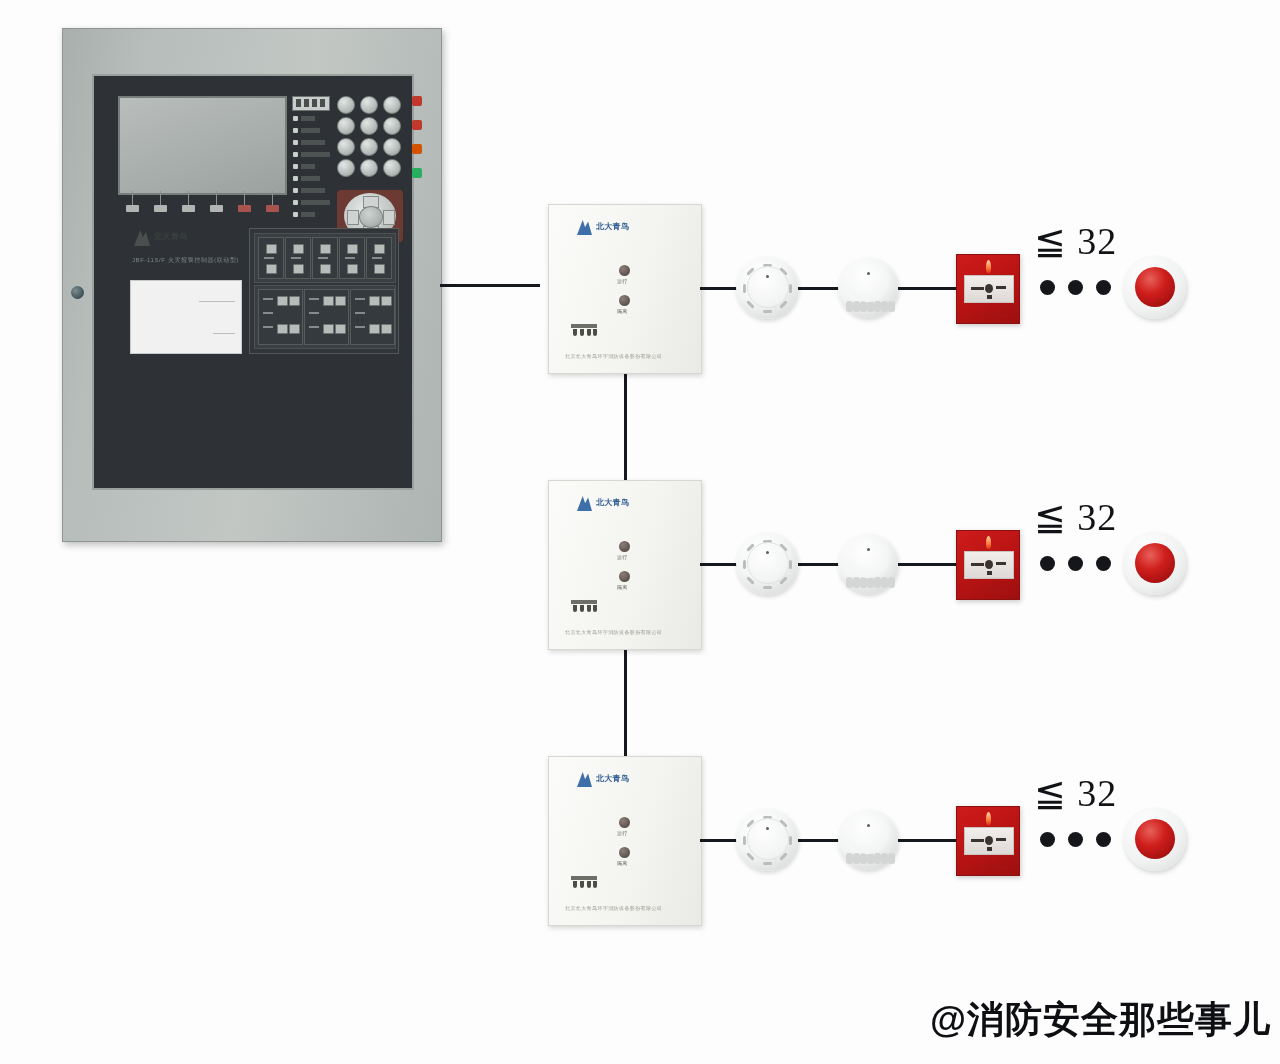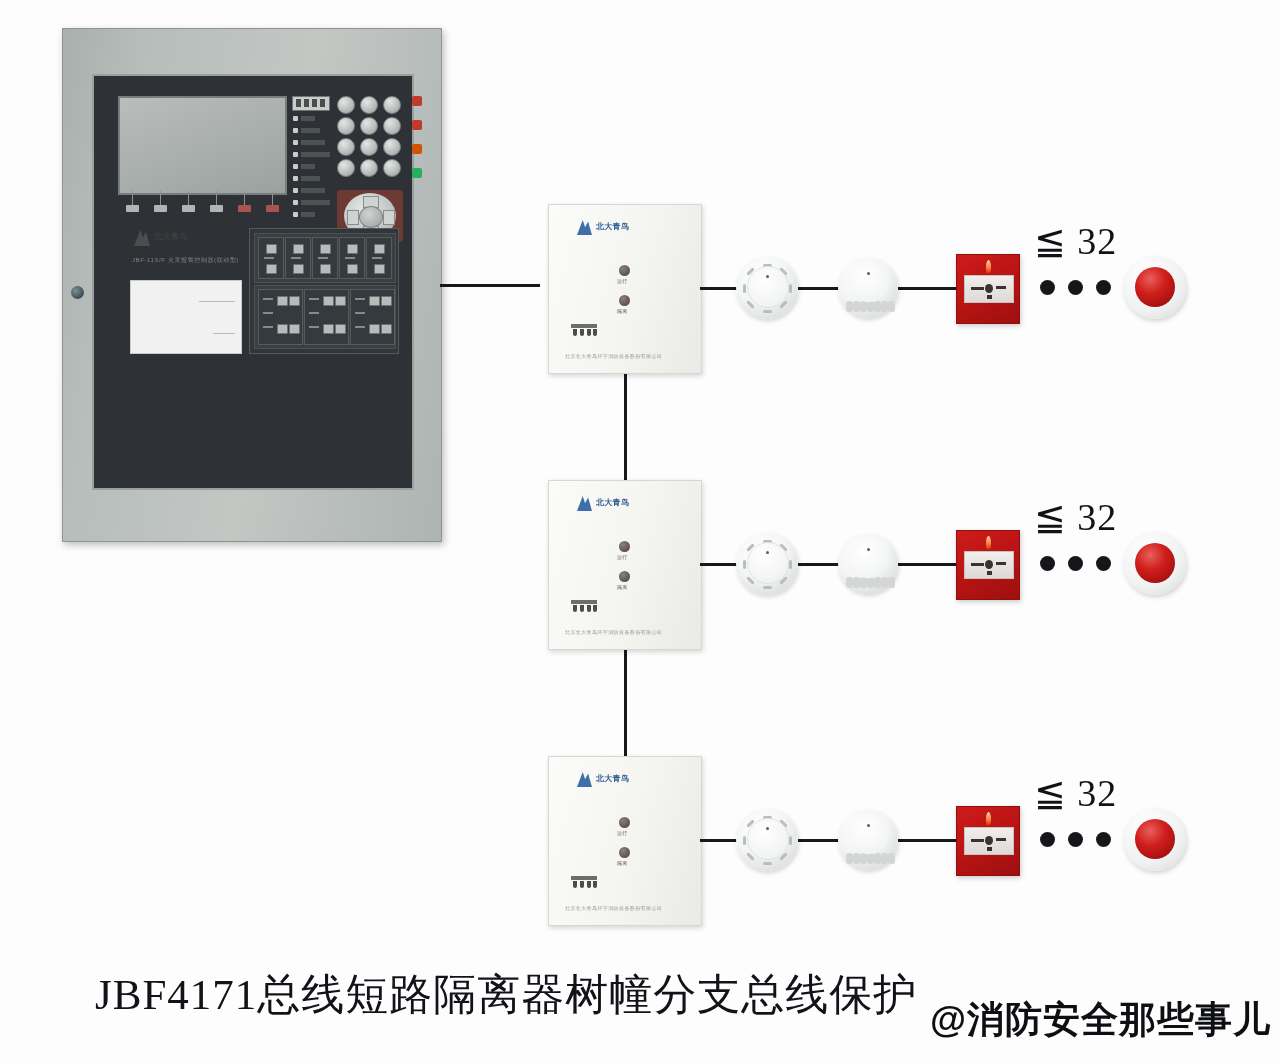--- a/index.html
+++ b/index.html
@@ -578,16 +578,15 @@
         <i style="left:0"></i>
         <i style="left:28px"></i>
         <i style="left:56px"></i>
       </div>
       <div class="sounder" style="left: 1124px; top: 809px;">
         <div class="dome"></div>
       </div>
       <div class="lelabel" style="left: 1034px; top: 774px;">≦ 32</div>
     </div>
 
-  <div class="caption">JBF4171总线短路隔离器树幢分支总线保护</div>
   <div class="watermark">@消防安全那些事儿</div>
 
 </div>
 
 </body></html>

